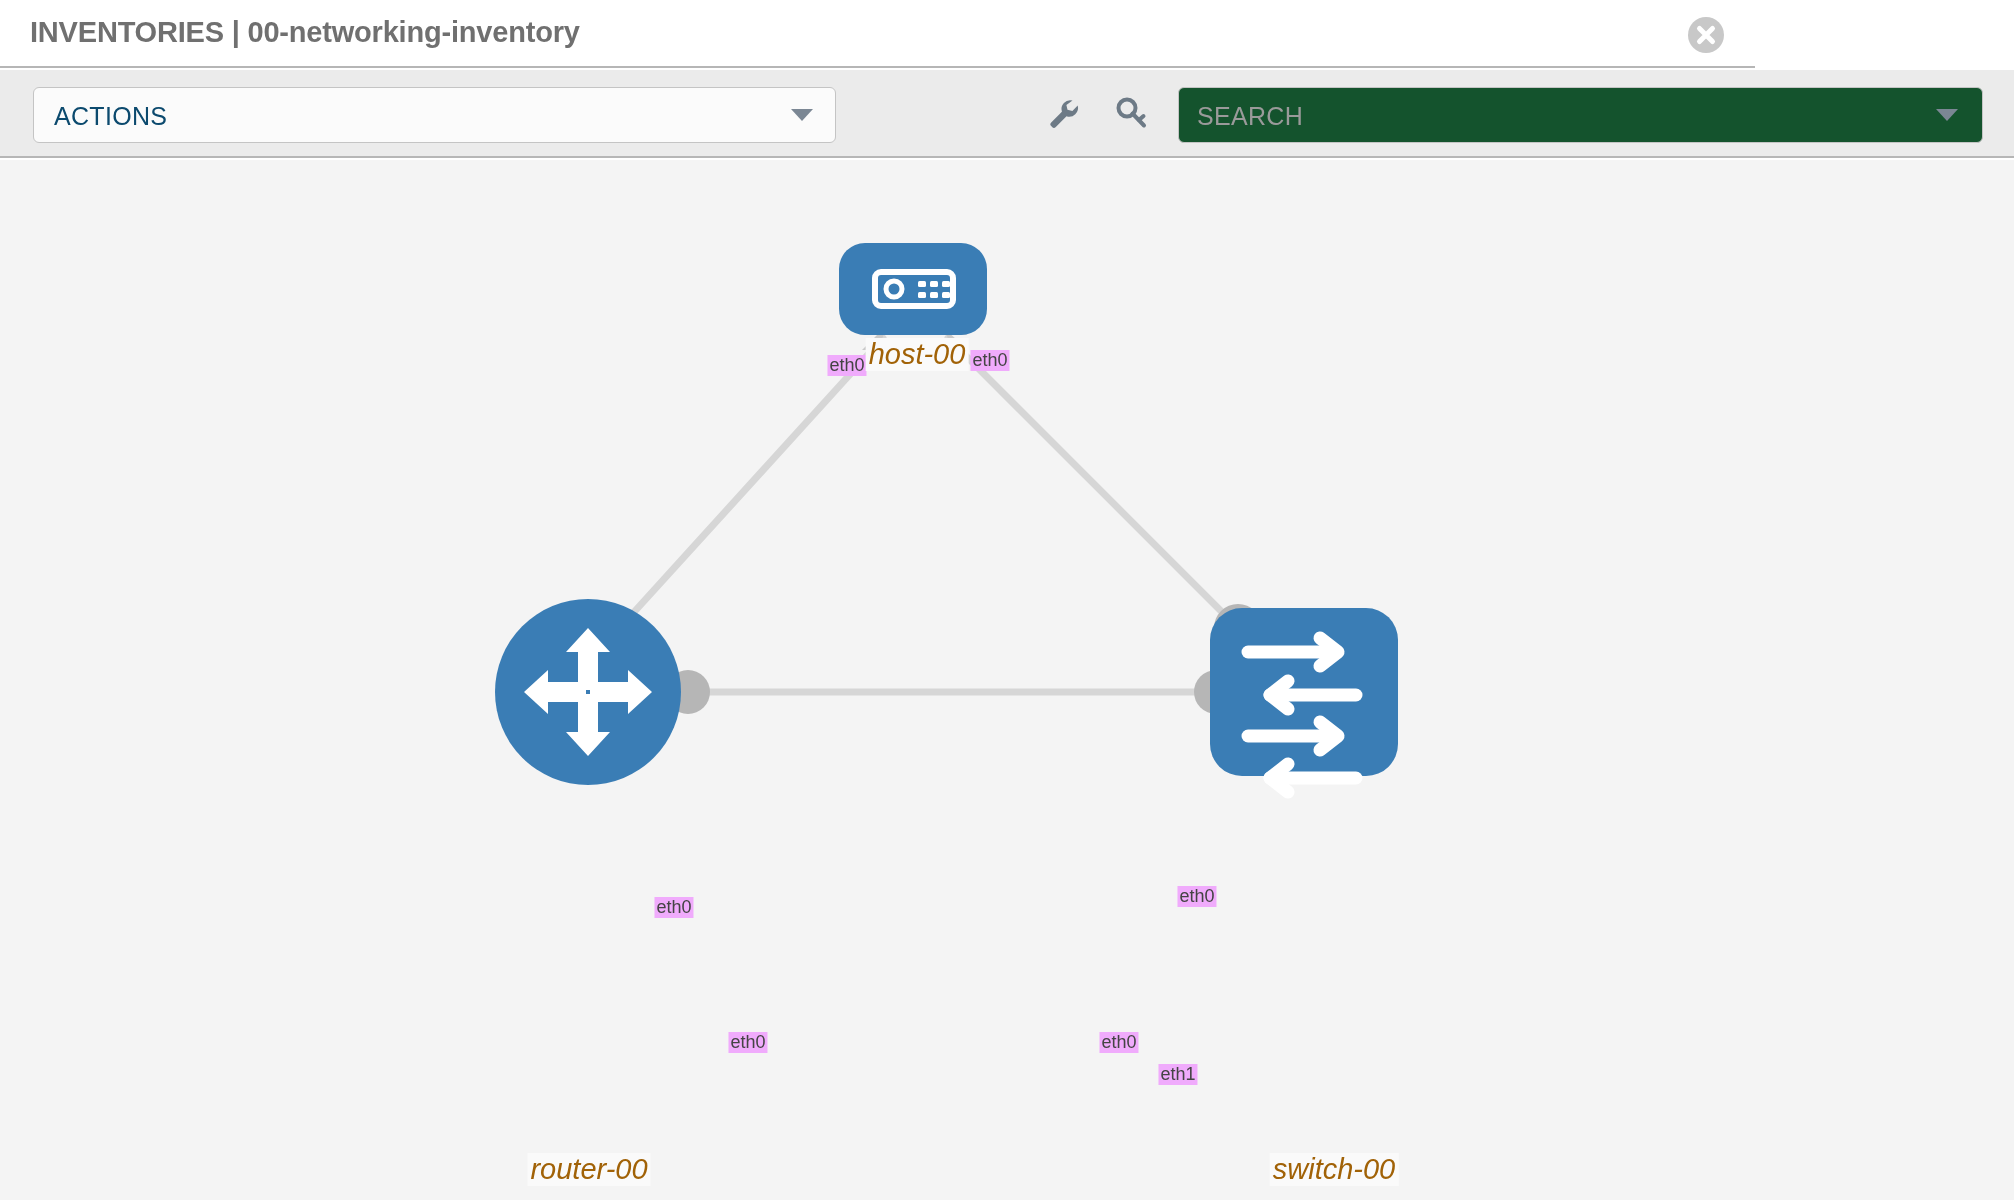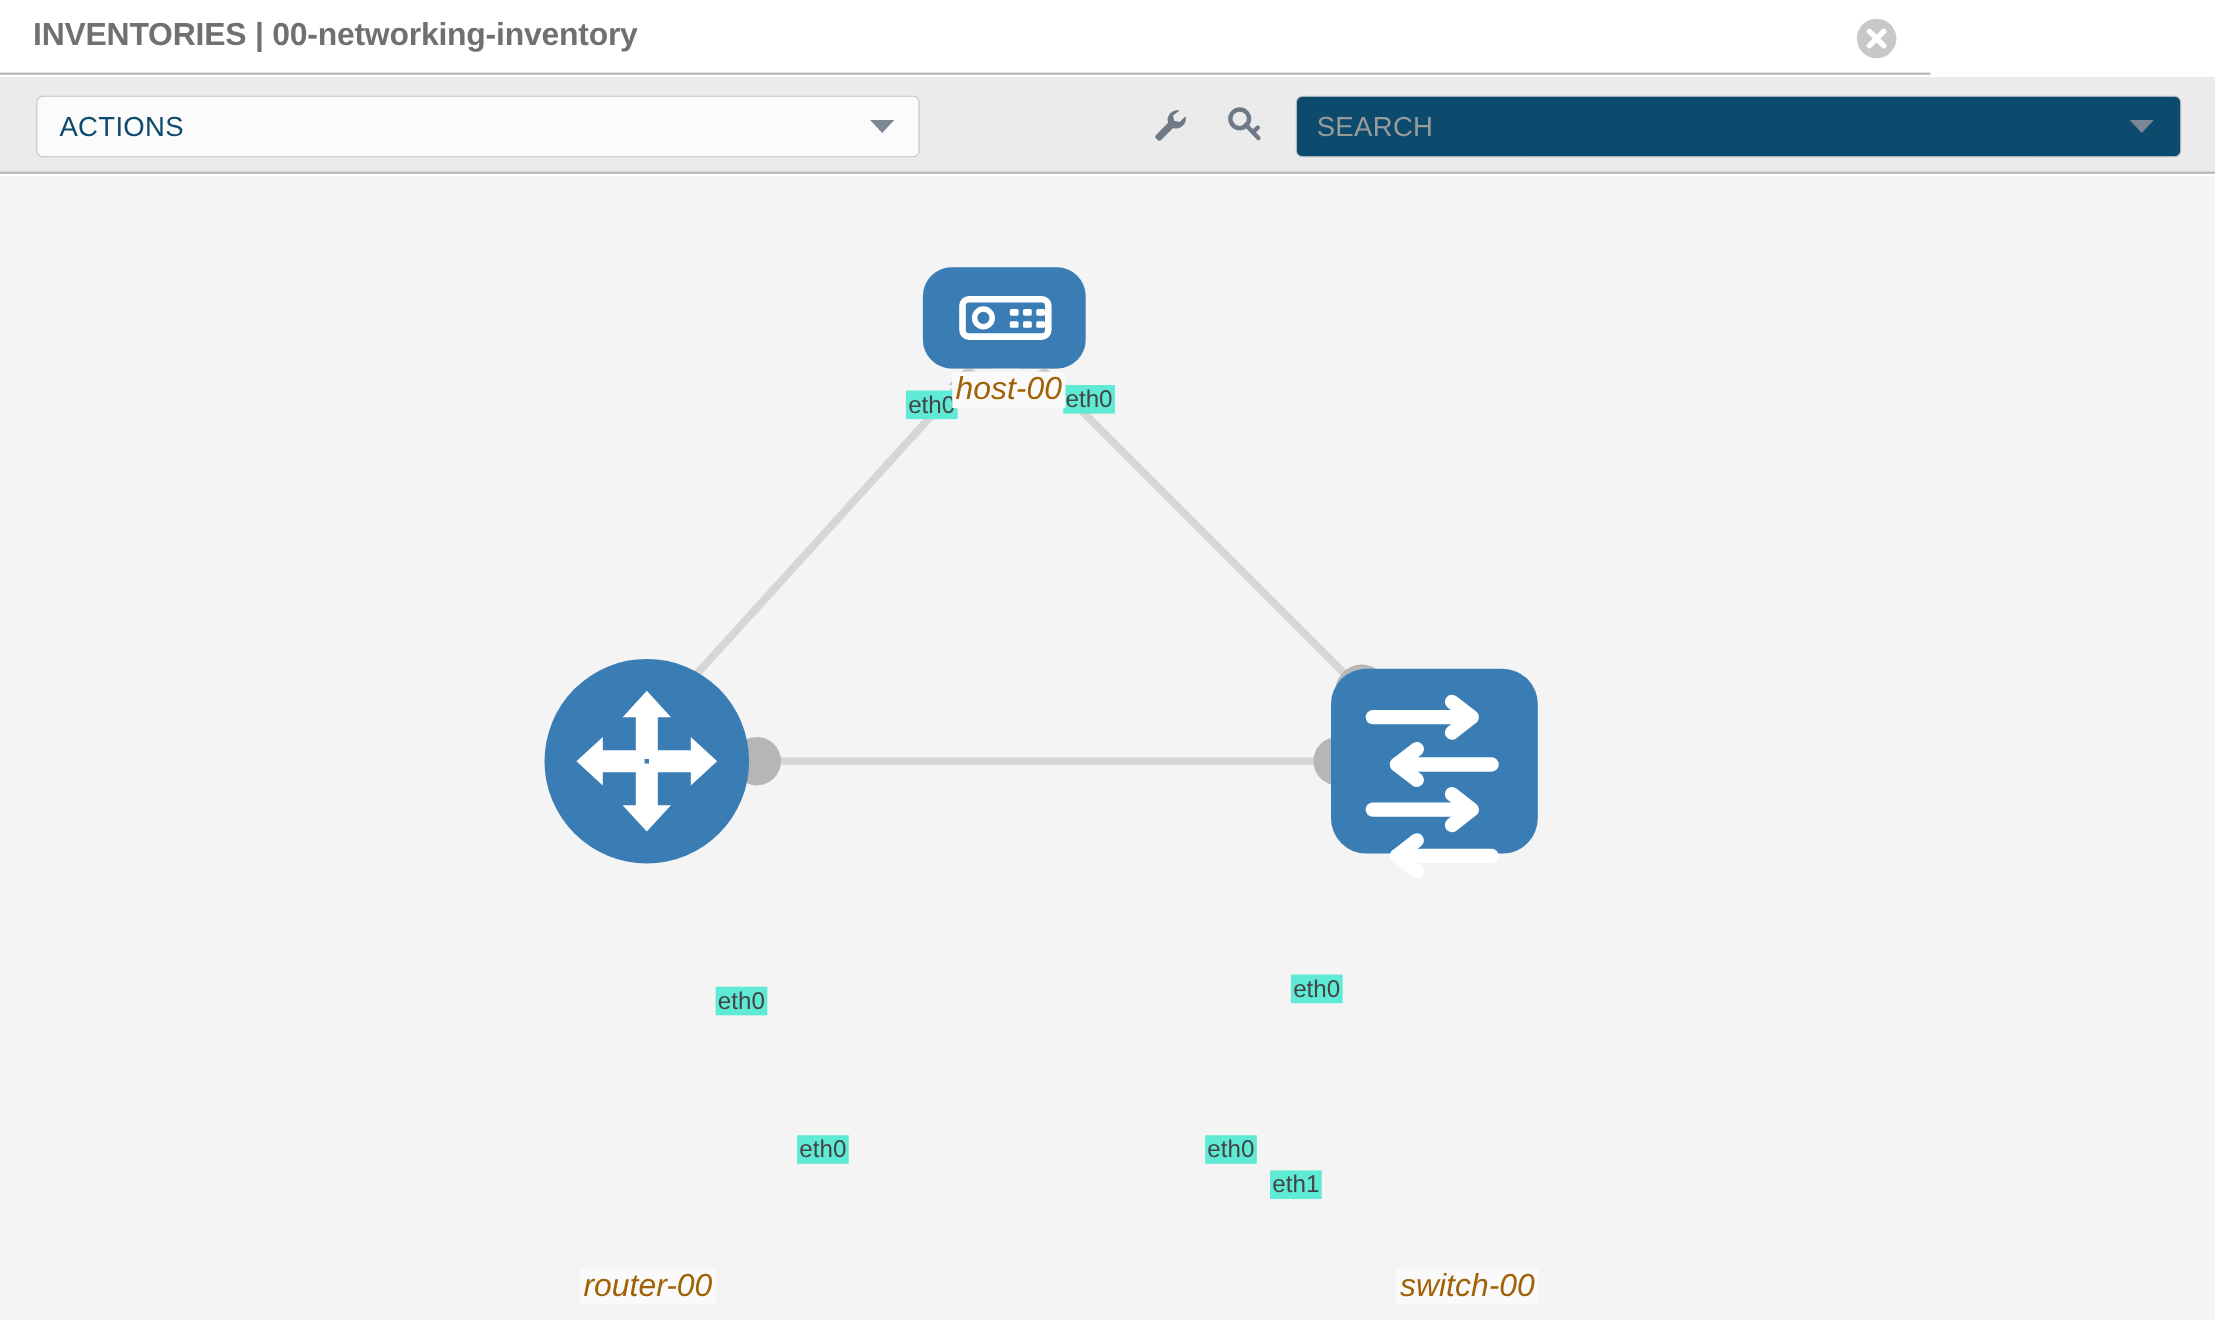--- a/index.html
+++ b/index.html
@@ -65,21 +65,21 @@
     position: absolute; top: 26px;
     width: 36px; height: 36px;
     cursor: pointer;
   }
   .icon-wrench { left: 1046px; }
   .icon-key    { left: 1114px; }
 
   .search-box {
     position: absolute; left: 1178px; top: 17px;
     width: 805px; height: 56px;
-    background: #0c4a6e;
+    background: #14532d;
     border: 1px solid #c4c4c4;
     border-radius: 6px;
     cursor: text;
   }
   .search-placeholder {
     position: absolute; left: 18px; top: 14px;
     font-size: 25px; color: #9a9a9a;
     letter-spacing: 0.3px;
   }
   .search-box .caret { right: 24px; }
@@ -97,22 +97,22 @@
     position: absolute;
     font-size: 29px; color: #a16207;
     background: #fafafa;
     padding: 0 3px;
     white-space: nowrap;
     transform: translateX(-50%);
     font-style: italic;
   }
   .iface-label {
     position: absolute;
-    font-size: 22px; color: #444444;
-    background: #5eead4;
+    font-size: 18px; color: #444444;
+    background: #f0abfc;
     padding: 0 2px;
     white-space: nowrap;
     transform: translateX(-50%);
   }
 </style>
 </head>
 <body>
 
 <div class="titlebar">
   <div class="title-text">INVENTORIES | 00-networking-inventory</div>

